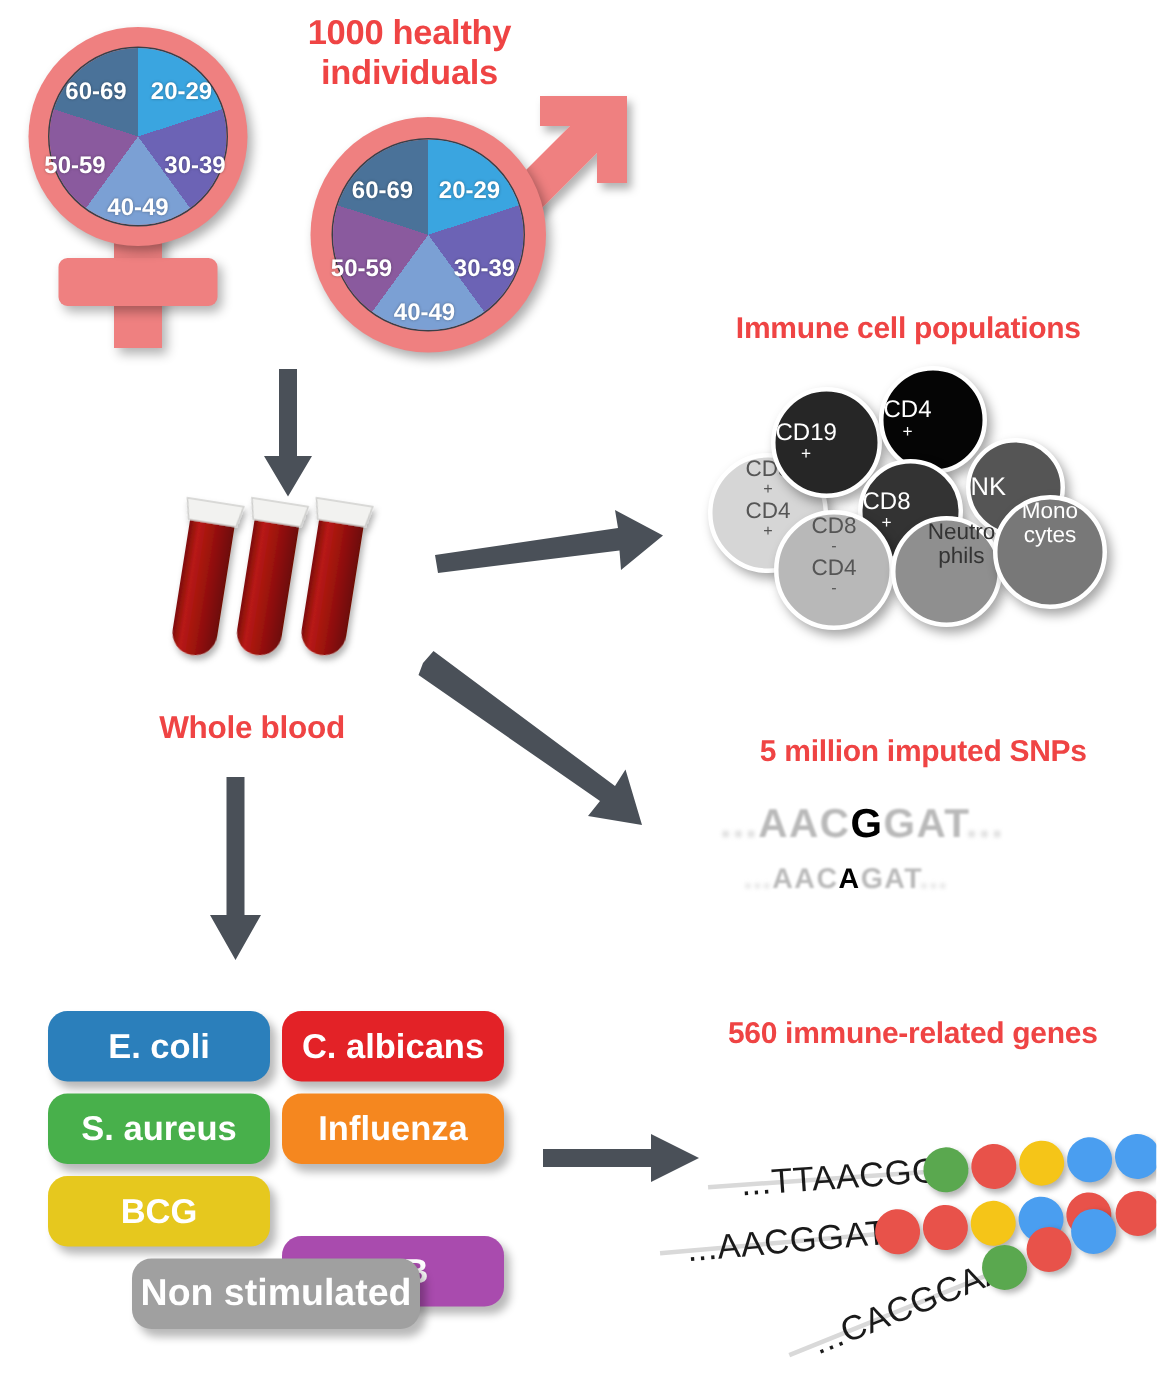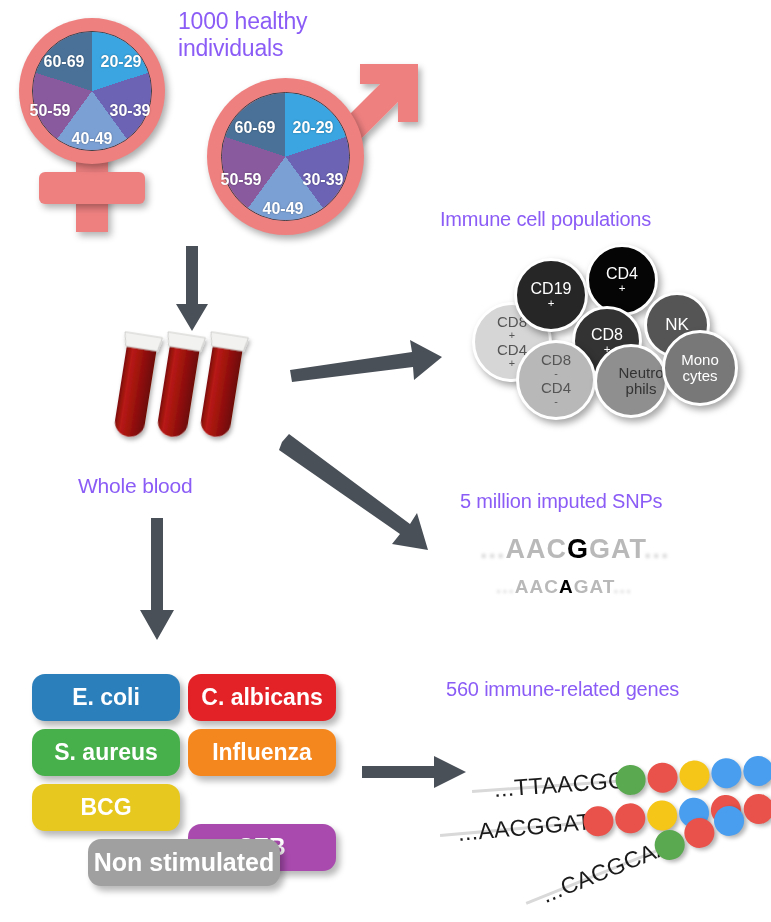--- a/index.html
+++ b/index.html
@@ -14,22 +14,23 @@
     position: relative;
     width: 771px;
     height: 922px;
     background: #ffffff;
     overflow: hidden;
   }
   .abs { position: absolute; }
 
   
   .heading {
-    font-weight: normal;
-    color: #8b5cf6;
+    font-weight: bold;
+    color: #ef4444;
+    text-align: center;
     line-height: 1.18;
     letter-spacing: -0.2px;
   }
 
   
   .sym-wrap { position: absolute; }
   .ring {
     position: absolute;
     border-radius: 50%;
     background: #ef8080;
@@ -73,21 +74,21 @@
   .arrow-svg { position: absolute; overflow: visible; }
 
   
   .cell {
     position: absolute;
     border-radius: 50%;
     border: 3px solid #ffffff;
     box-sizing: border-box;
     display: flex;
     align-items: center;
-    justify-content: center;
+    justify-content: flex-start;
     text-align: center;
     font-weight: normal;
     line-height: 1.08;
     box-shadow: 3px 4px 7px rgba(0,0,0,0.35);
   }
   .cell span { display: block; }
   .sup { font-size: 0.72em; vertical-align: super; }
 
   
   .snp-row {

